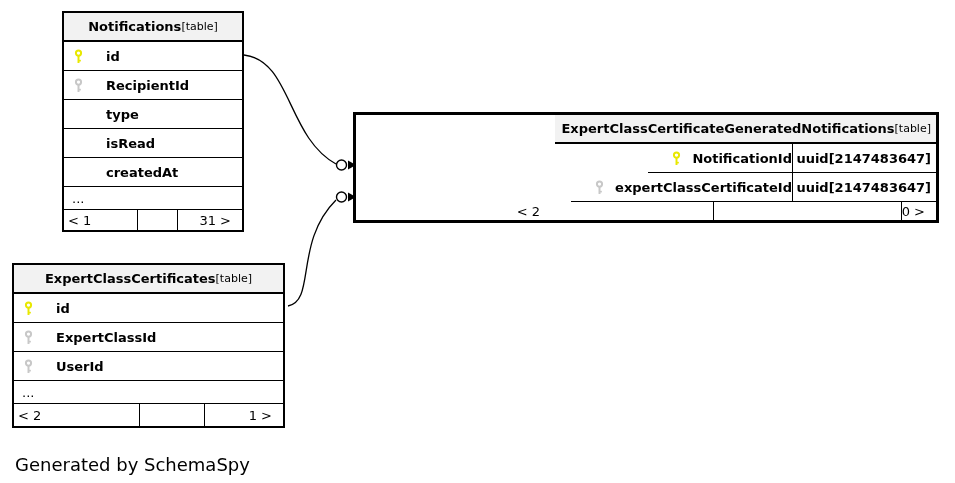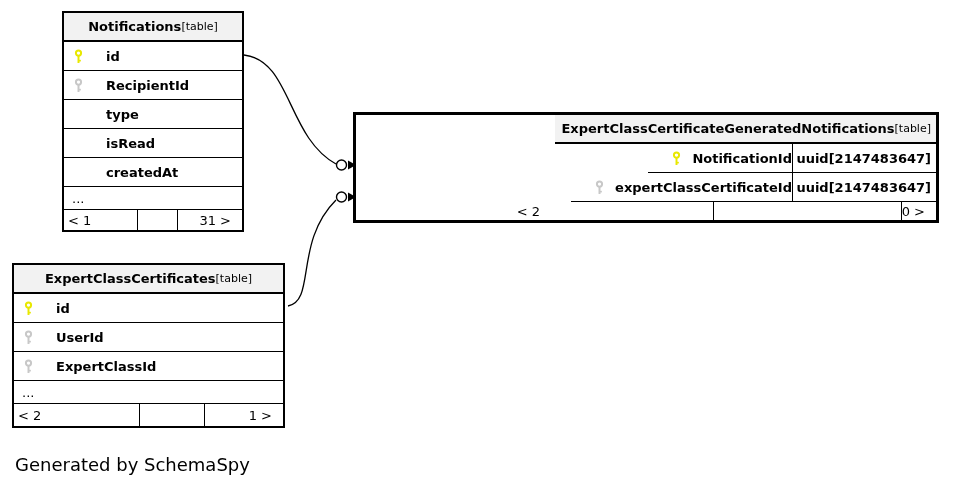--- a/index.html
+++ b/index.html
@@ -238,31 +238,31 @@
       <span class="col-name">id</span>
     </div>
     <div class="col-row fk">
       <span class="key-slot">
         <svg class="key-svg" viewBox="0 0 10 16" xmlns="http://www.w3.org/2000/svg">
           <circle cx="5" cy="4.2" r="2.9" fill="none" stroke-width="2.2"></circle>
           <line x1="5" y1="7.2" x2="5" y2="15.2" stroke-width="2.2"></line>
           <line x1="5" y1="12.6" x2="7.6" y2="12.6" stroke-width="1.8"></line>
         </svg>
       </span>
+      <span class="col-name">ExpertClassId</span>
+    </div>
+    <div class="col-row fk">
+      <span class="key-slot">
+        <svg class="key-svg" viewBox="0 0 10 16" xmlns="http://www.w3.org/2000/svg">
+          <circle cx="5" cy="4.2" r="2.9" fill="none" stroke-width="2.2"></circle>
+          <line x1="5" y1="7.2" x2="5" y2="15.2" stroke-width="2.2"></line>
+          <line x1="5" y1="12.6" x2="7.6" y2="12.6" stroke-width="1.8"></line>
+        </svg>
+      </span>
       <span class="col-name">UserId</span>
-    </div>
-    <div class="col-row fk">
-      <span class="key-slot">
-        <svg class="key-svg" viewBox="0 0 10 16" xmlns="http://www.w3.org/2000/svg">
-          <circle cx="5" cy="4.2" r="2.9" fill="none" stroke-width="2.2"></circle>
-          <line x1="5" y1="7.2" x2="5" y2="15.2" stroke-width="2.2"></line>
-          <line x1="5" y1="12.6" x2="7.6" y2="12.6" stroke-width="1.8"></line>
-        </svg>
-      </span>
-      <span class="col-name">ExpertClassId</span>
     </div>
     <div class="ellipsis-row">...</div>
     <div class="pager">
       <span class="pager-cell pager-prev">&lt; 2</span>
       <span class="pager-cell pager-mid"></span>
       <span class="pager-cell pager-next">1 &gt;</span>
     </div>
   </div>
 
   <div id="footer-note">Generated by SchemaSpy</div>

